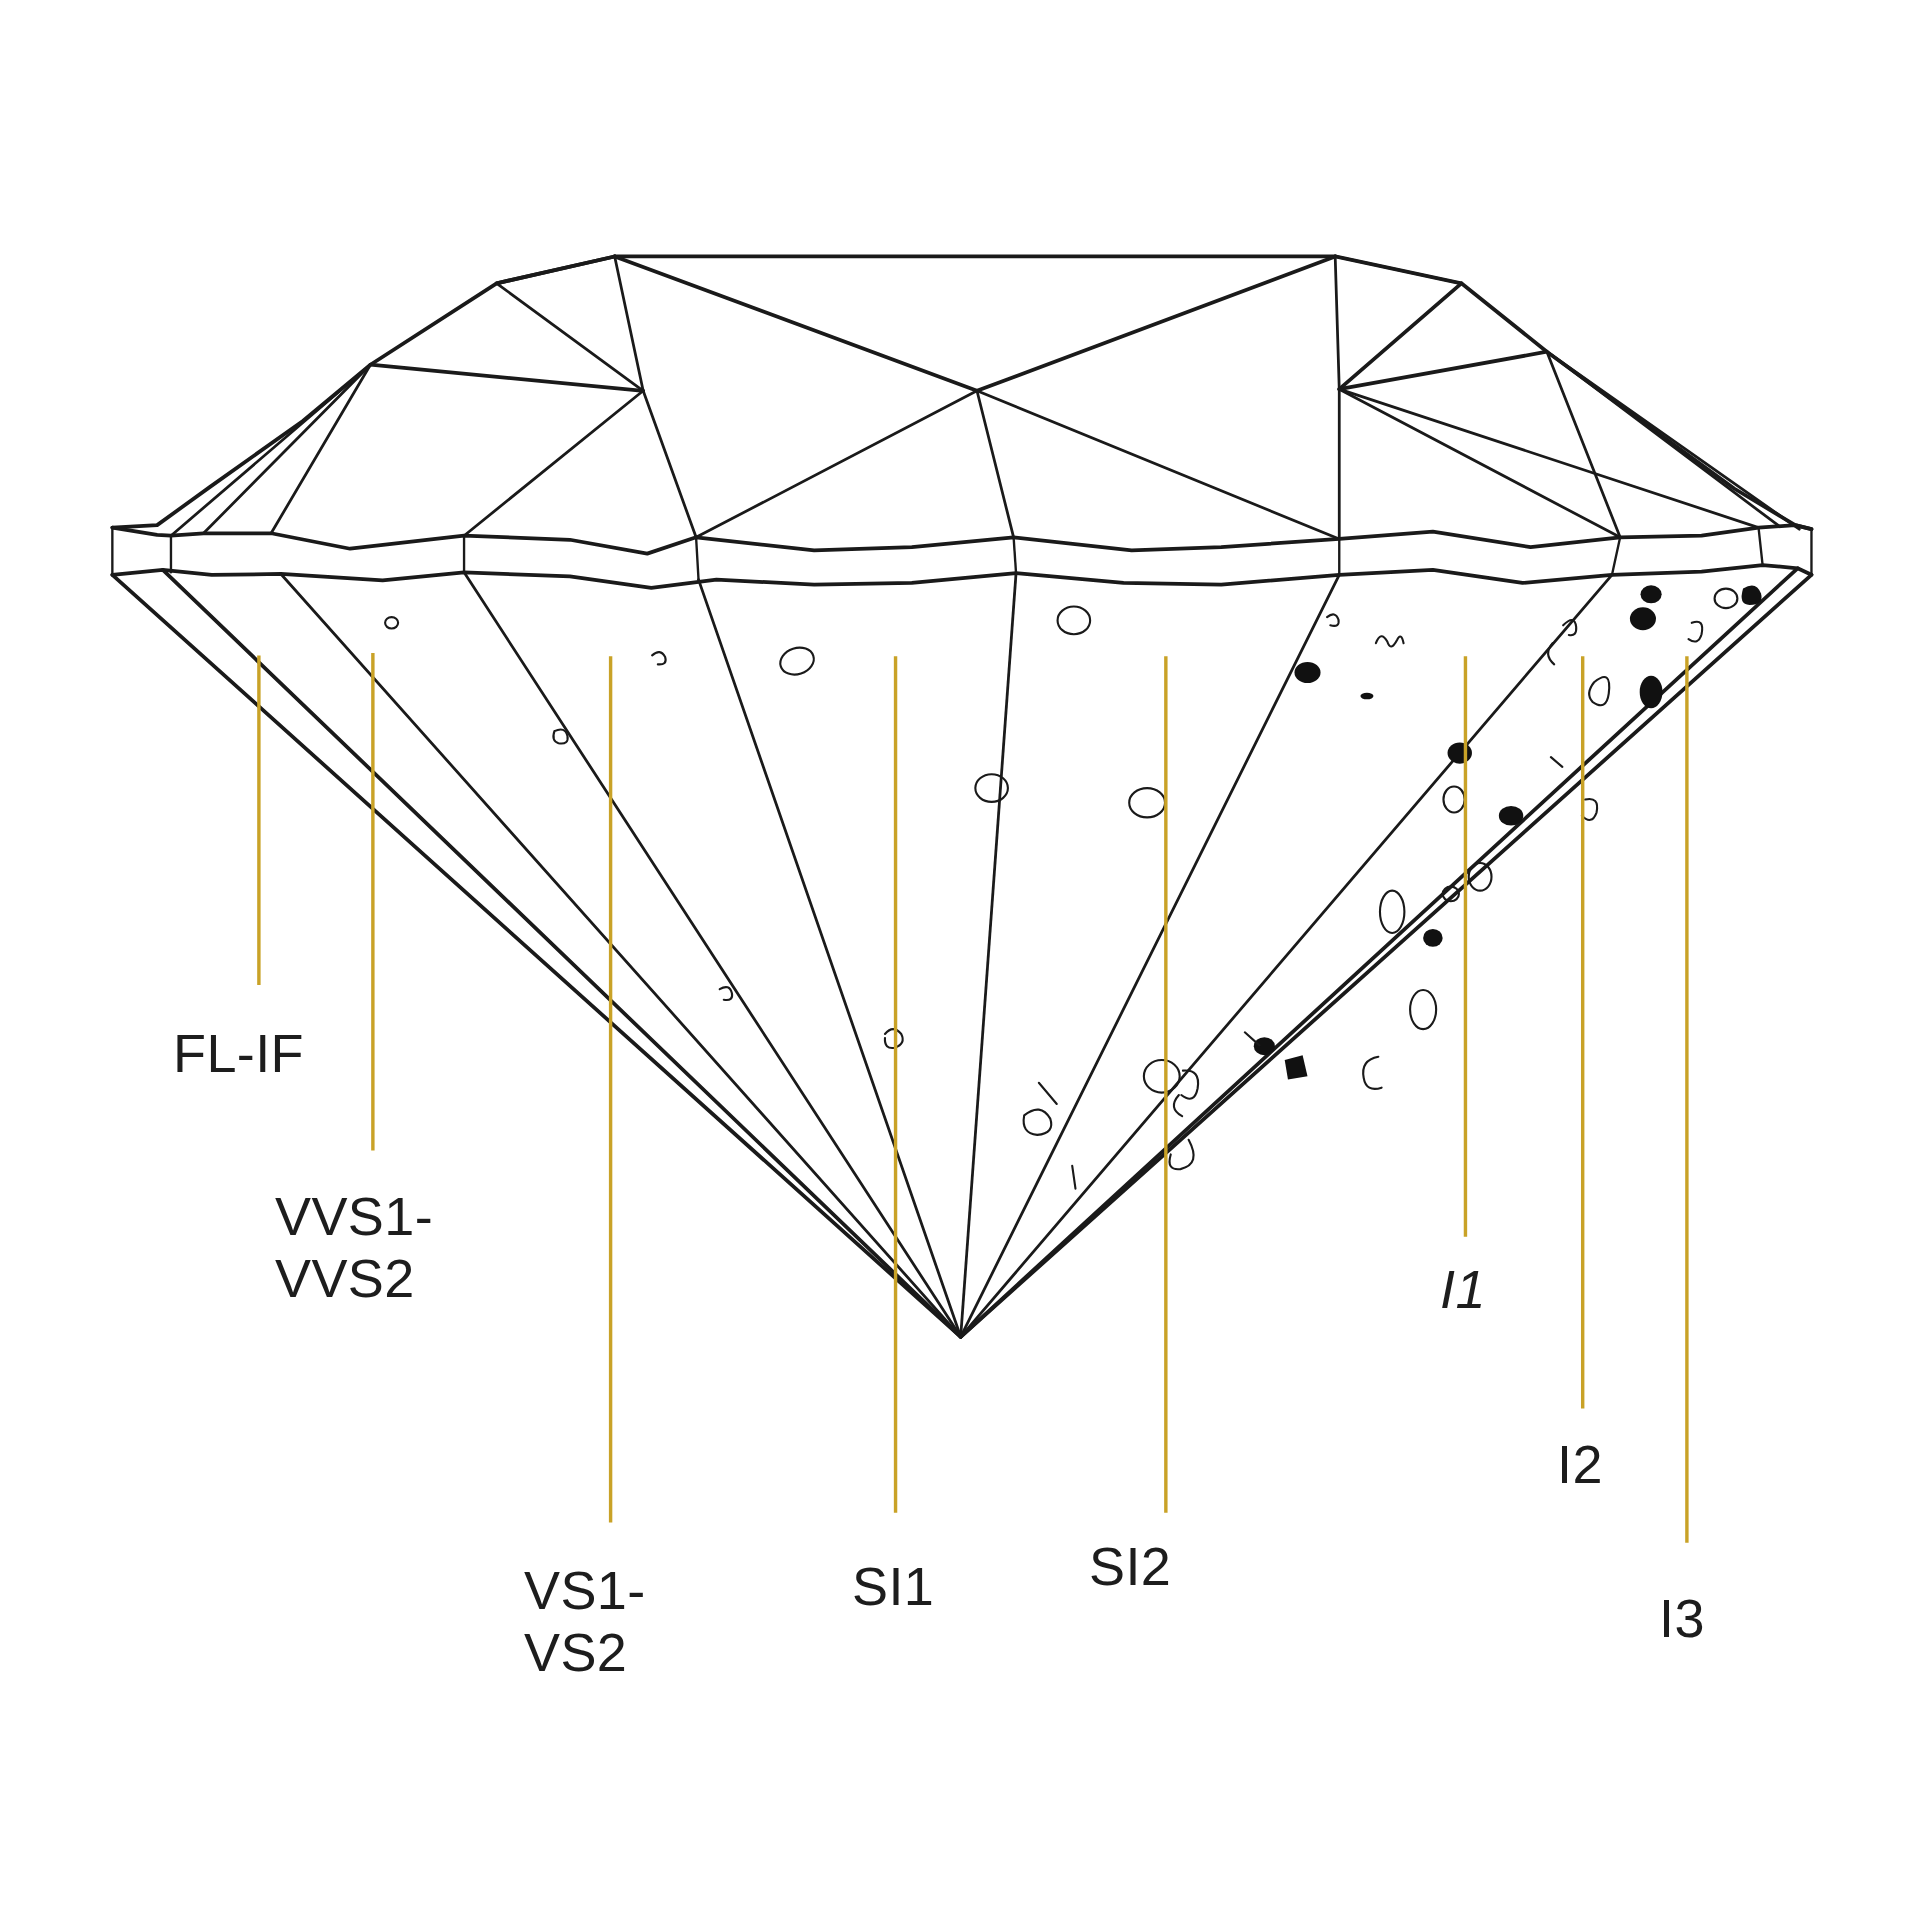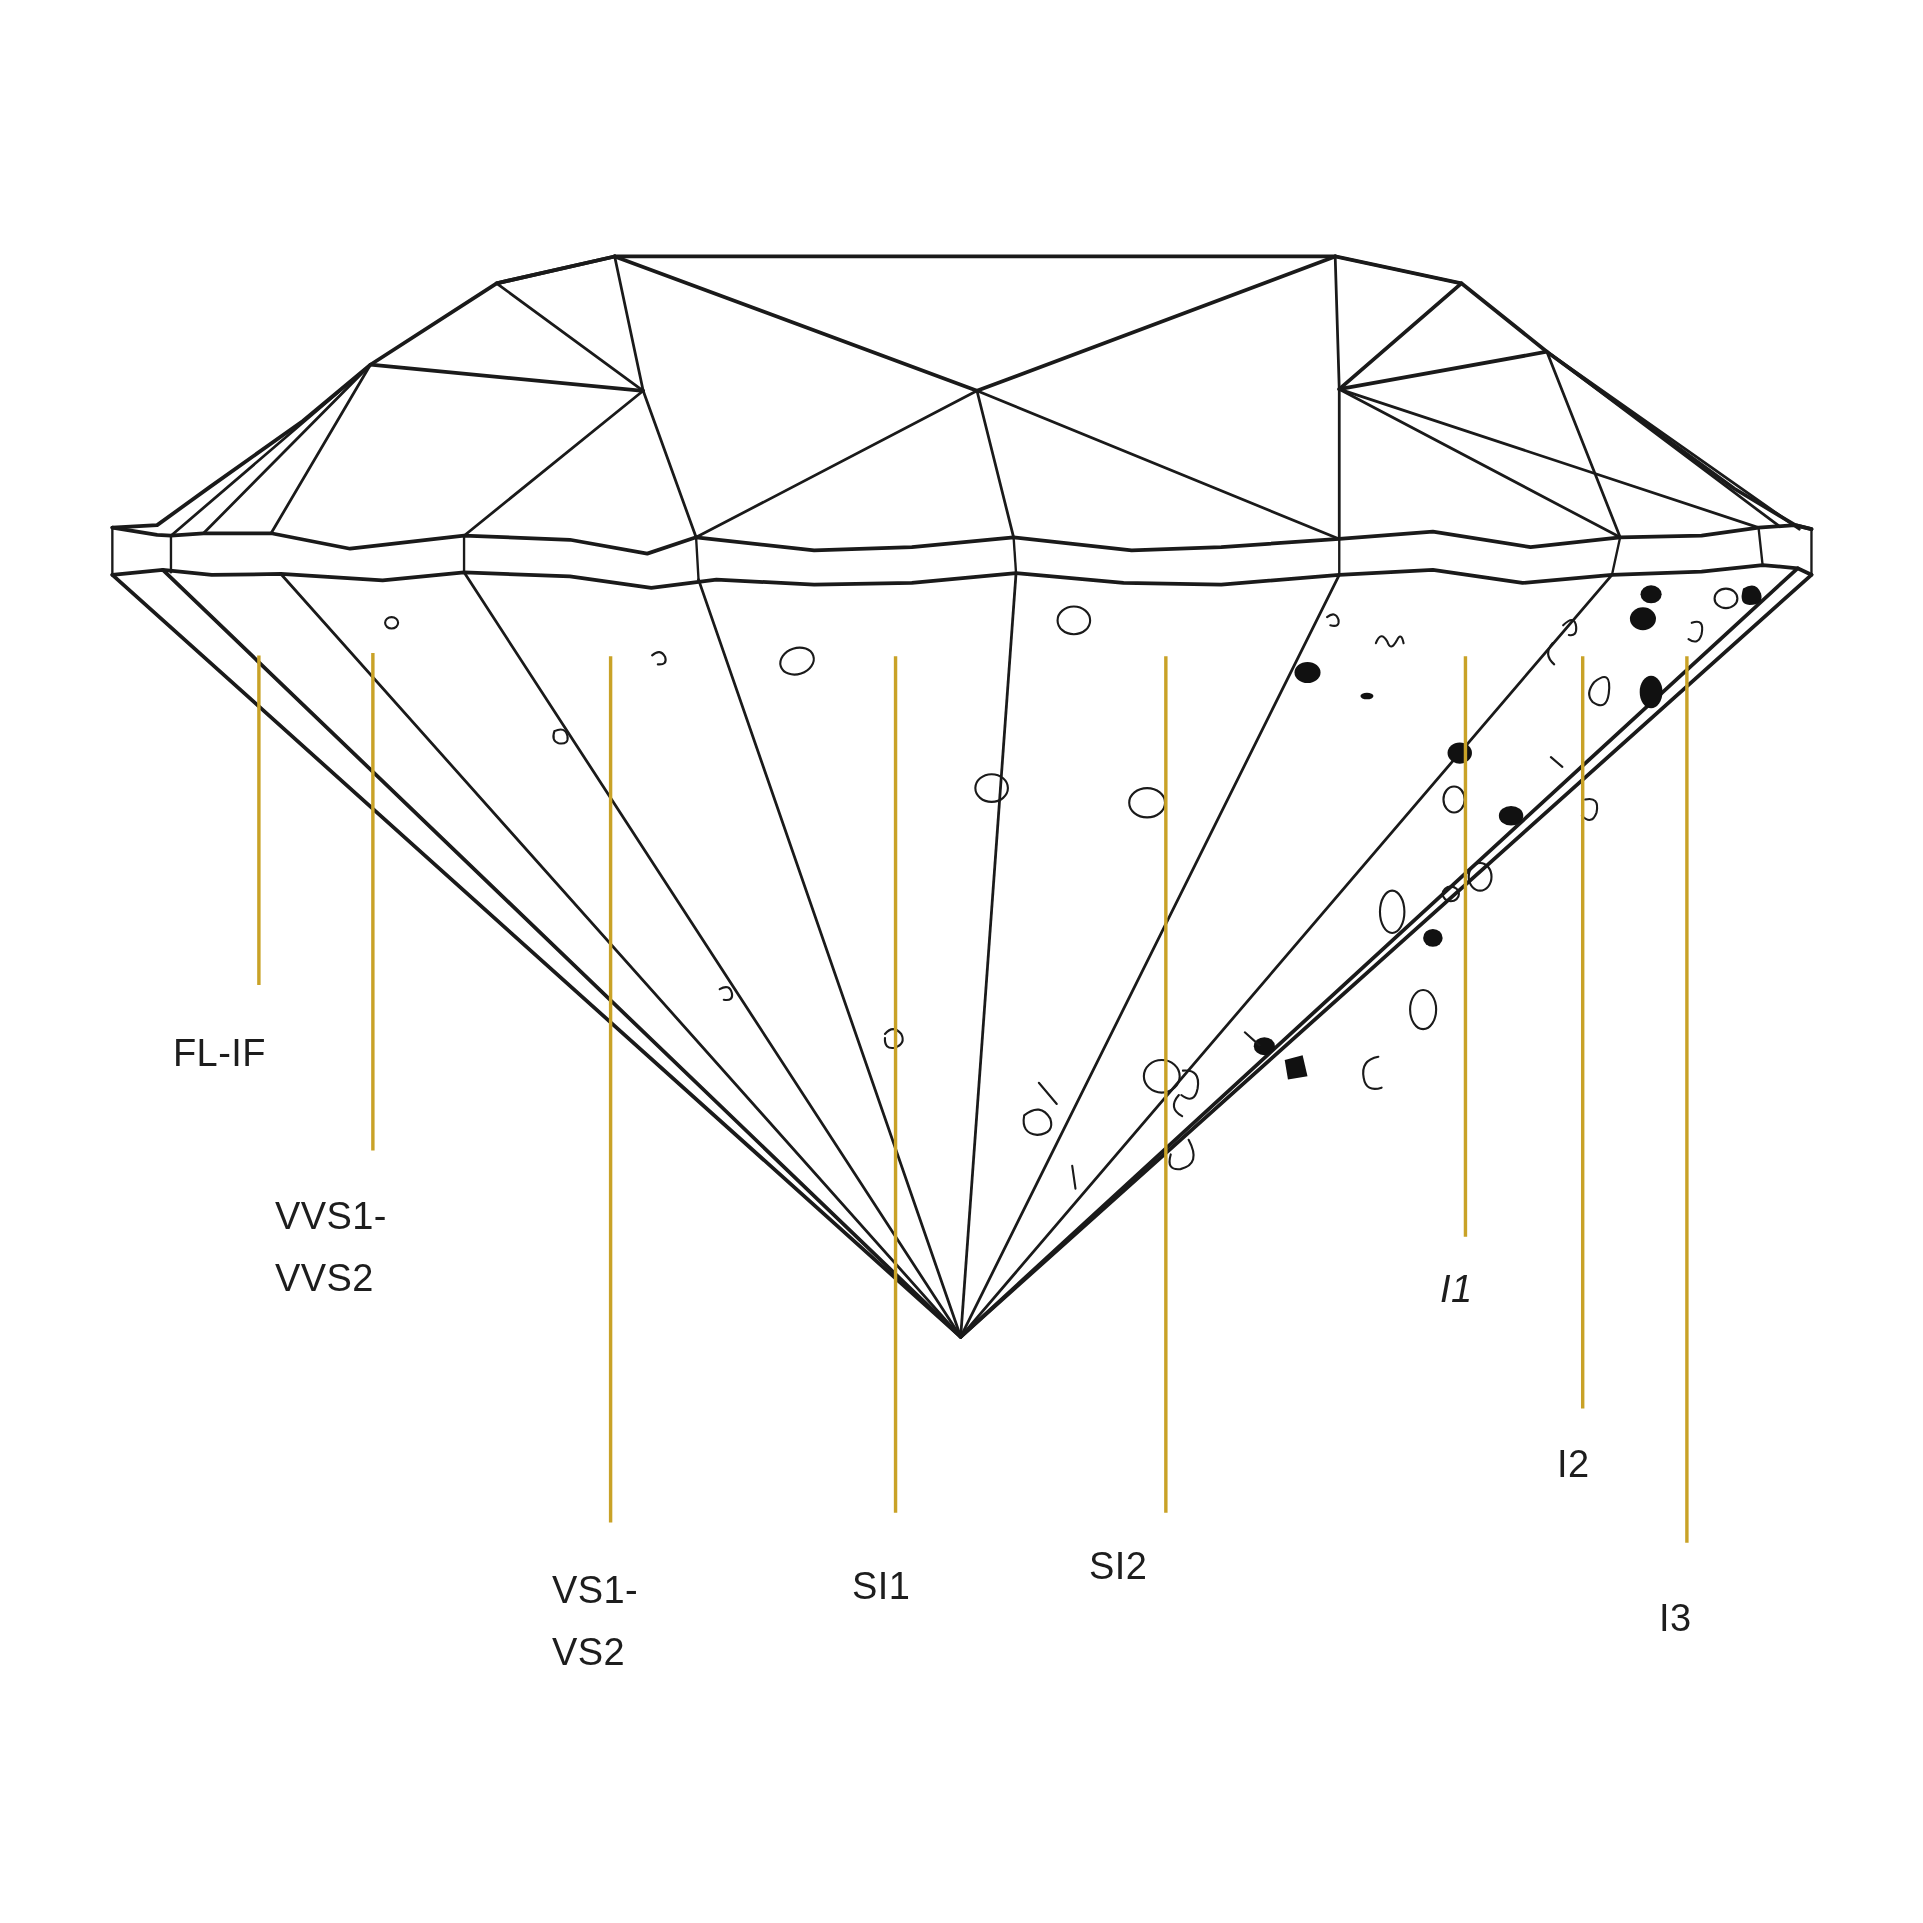--- a/index.html
+++ b/index.html
@@ -59,21 +59,21 @@
     stroke: none;
   }
   .leader {
     stroke-width: 4.2;
     stroke-linecap: butt;
   }
   .grade-label {
     position: absolute;
     color: #1d1d1d;
     font-family: "Liberation Sans", sans-serif;
-    font-size: 38px;
+    font-size: 54px;
     line-height: 62px;
     font-weight: 400;
     letter-spacing: 0.4px;
     white-space: pre-line;
     user-select: none;
   }
 </style>
 </head>
 <body>
 
@@ -212,21 +212,21 @@
         <line x1="1800" y1="806" x2="1800" y2="1519" stroke="#C9A227" class="leader"></line>
         <line x1="1944" y1="806" x2="1944" y2="1730" stroke="#C9A227" class="leader"></line>
         <line x1="2072" y1="806" x2="2072" y2="1895" stroke="#C9A227" class="leader"></line>
       </g>
   </svg>
 
   <div id="labels-layer">
       <div class="grade-label" style="left: 173px; top: 1022px;">FL-IF</div>
       <div class="grade-label" style="left: 275px; top: 1185px;">VVS1-
 VVS2</div>
-      <div class="grade-label" style="left: 552px; top: 1559px;">VS1-
+      <div class="grade-label" style="left: 524px; top: 1559px;">VS1-
 VS2</div>
       <div class="grade-label" style="left: 852px; top: 1535px; margin-top: 20px;">SI1</div>
       <div class="grade-label" style="left: 1089px; top: 1535px;">SI2</div>
       <div class="grade-label" style="left: 1440px; top: 1258px; font-style: italic;">I1</div>
       <div class="grade-label" style="left: 1557px; top: 1433px;">I2</div>
       <div class="grade-label" style="left: 1659px; top: 1567px; margin-top: 20px;">I3</div>
     </div>
 
 </div>
 

